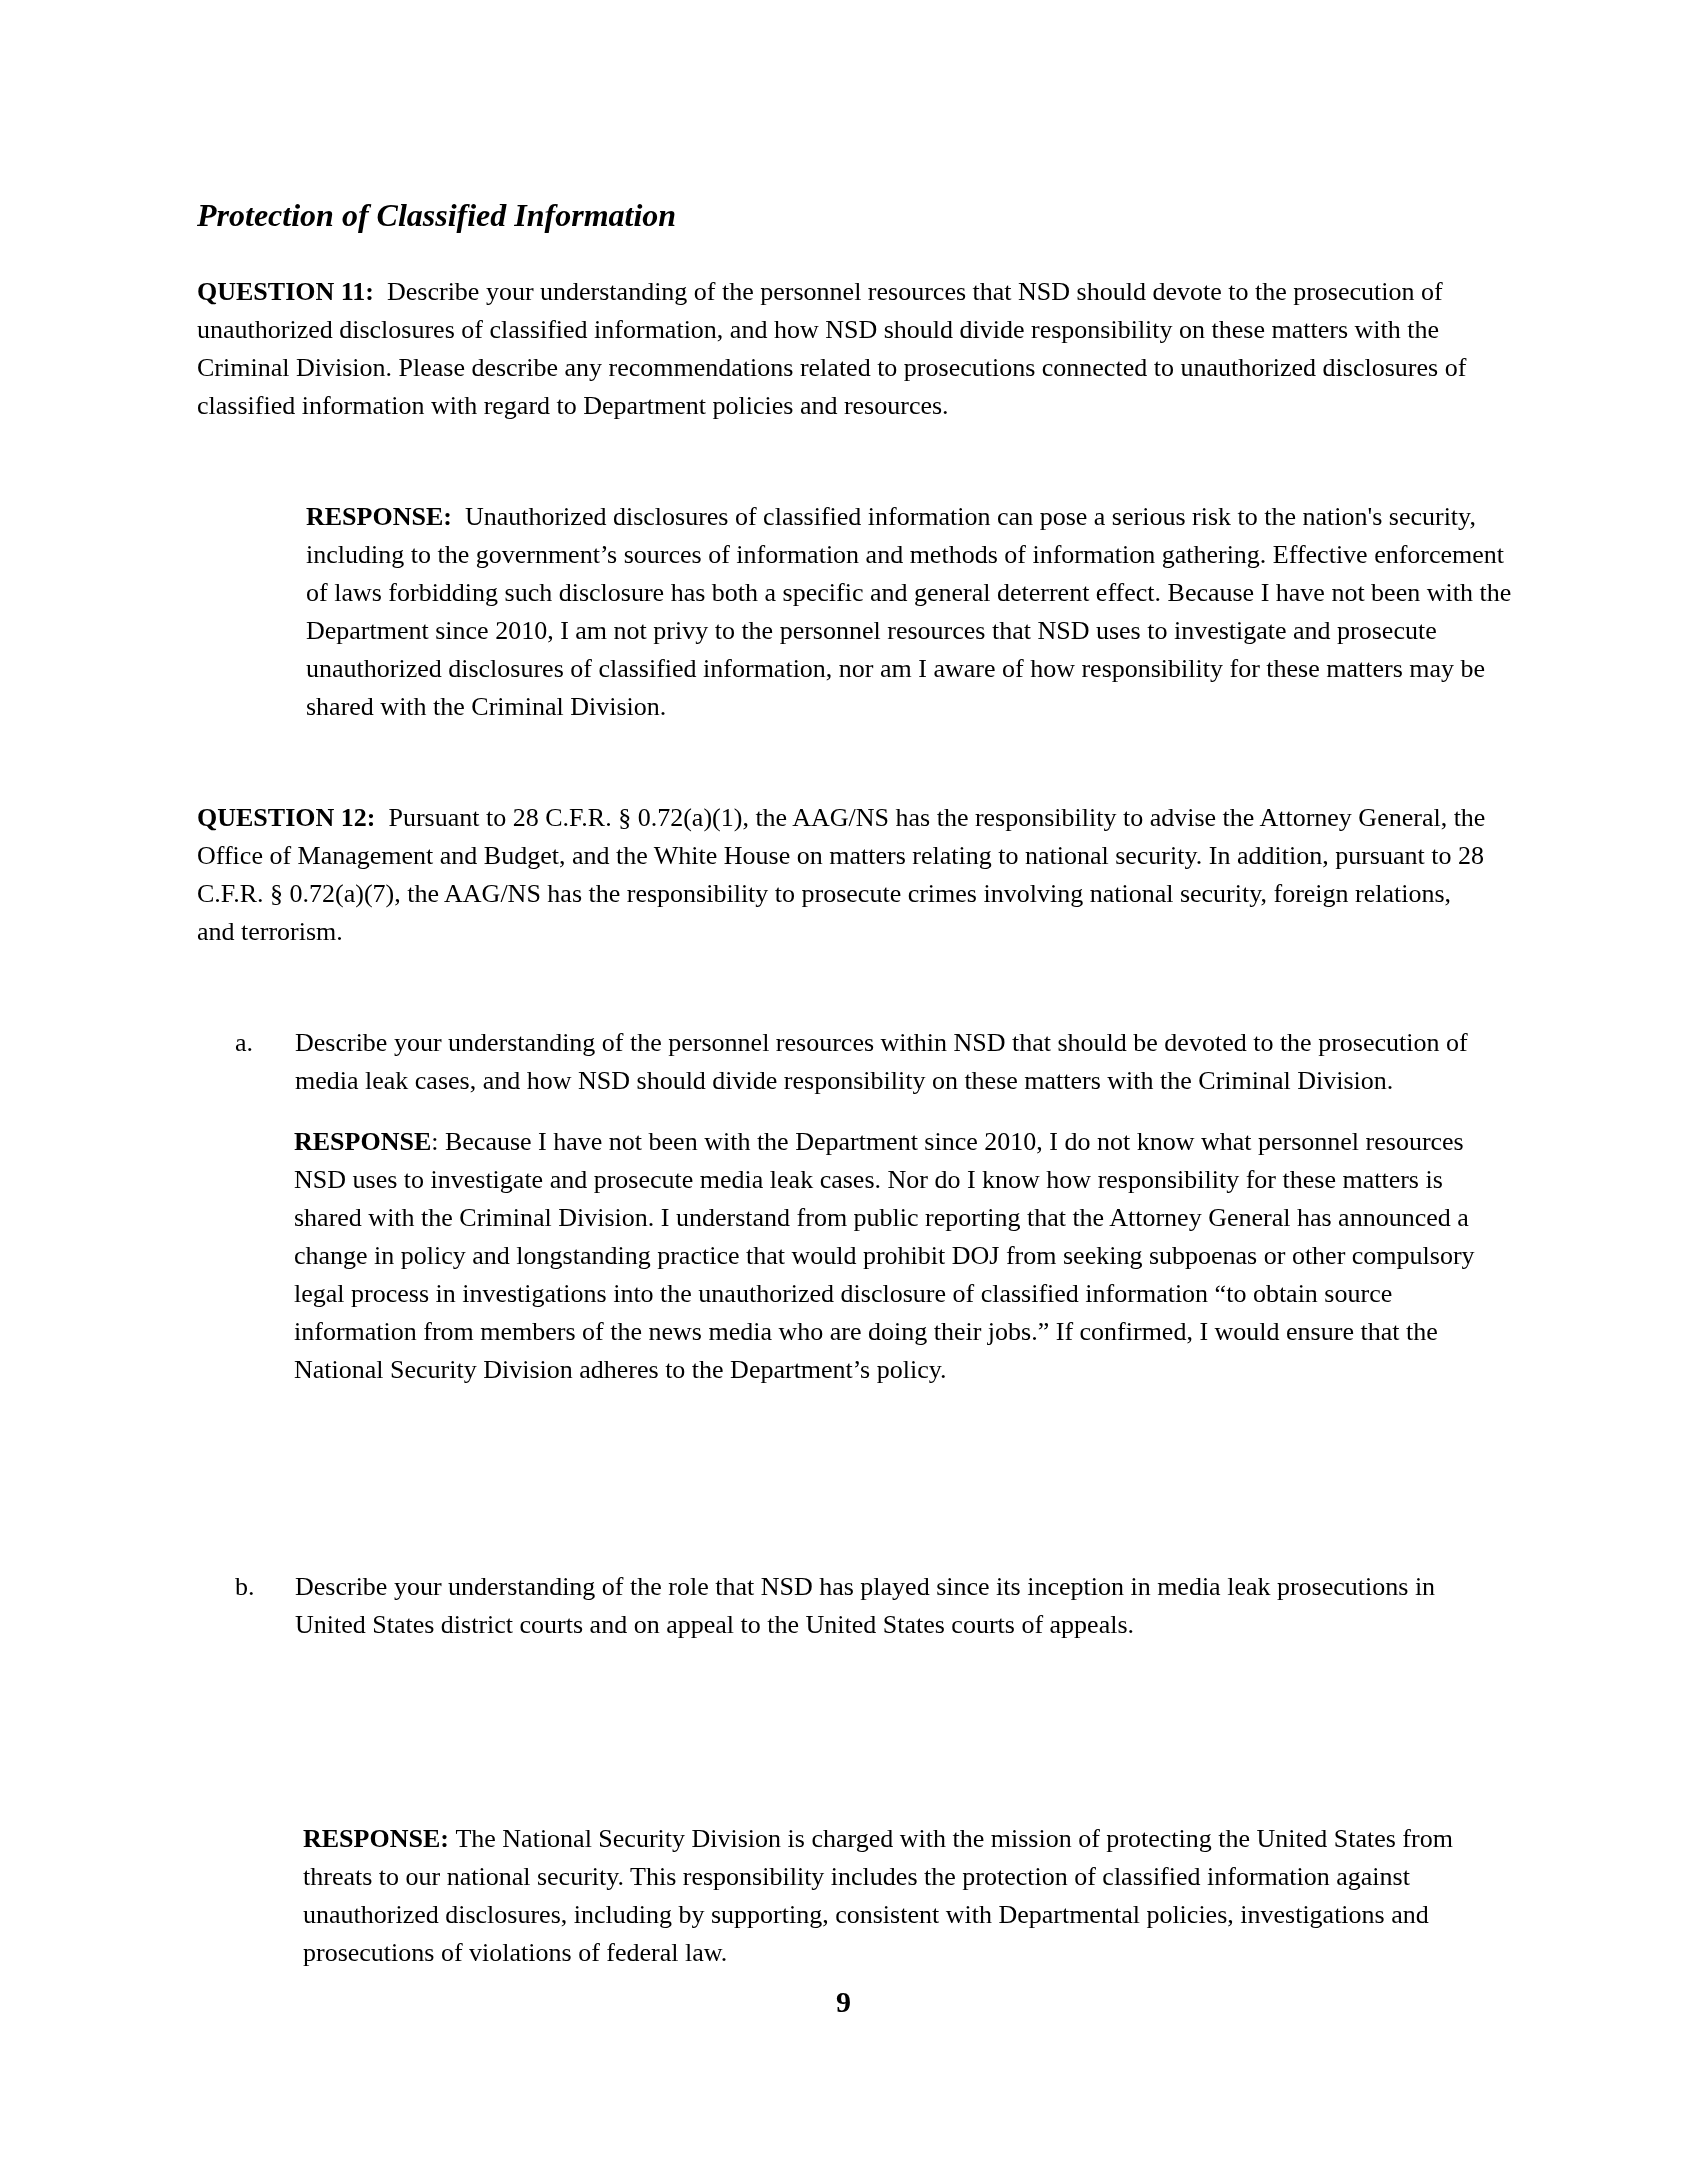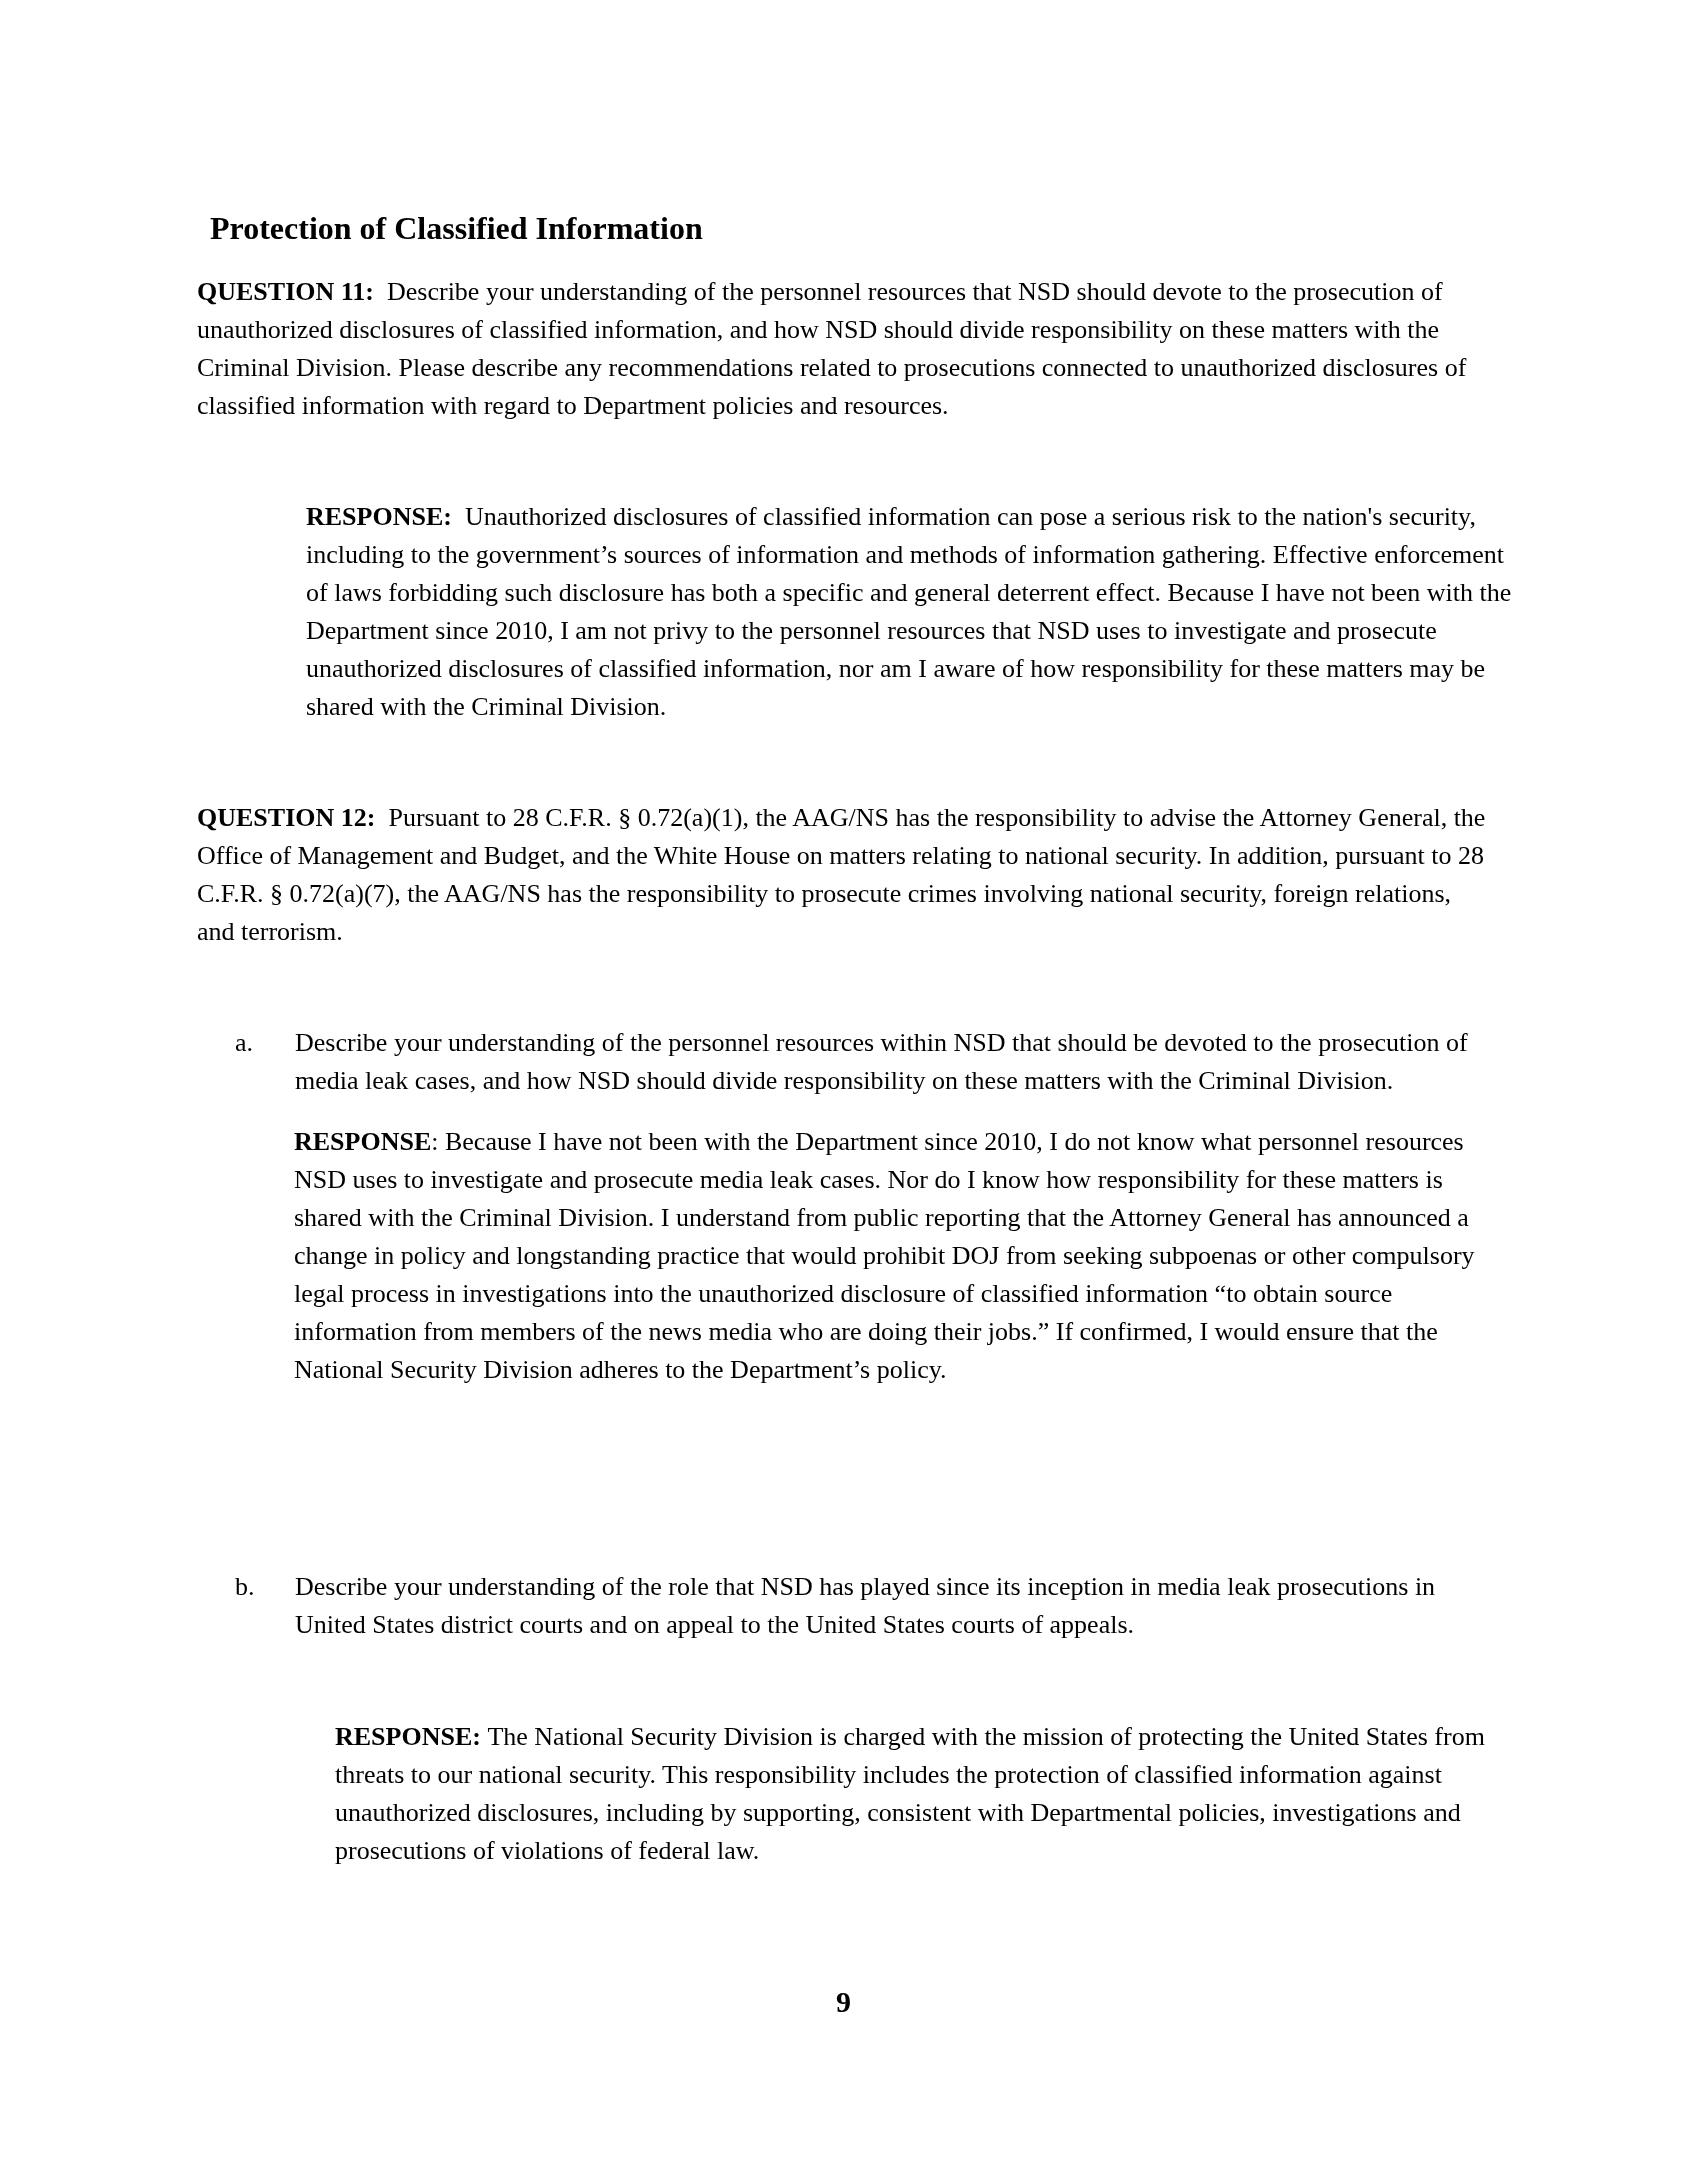--- a/index.html
+++ b/index.html
@@ -27,30 +27,31 @@
     font-size: 26px;
     line-height: 38px;
     margin: 0;
   }
   .heading {
     position: absolute;
     left: 197px;
     top: 197px;
     font-size: 32px;
     font-weight: bold;
-    margin: 13px;
+    font-style: italic;
+    margin: 0;
   }
   .lbl { font-weight: bold; }
   .q11 { left: 197px; top: 273px; width: 1277px; }
   .r11 { left: 306px; top: 498px; width: 1211px; }
   .q12 { left: 197px; top: 799px; width: 1297px; }
   .qa  { left: 235px; top: 1024px; width: 1257px; }
   .ra  { left: 294px; top: 1123px; width: 1204px; }
   .qb  { left: 235px; top: 1568px; width: 1270px; }
-  .rb  { left: 303px; top: 1718px; width: 1191px; margin-left: 32px; }
+  .rb  { left: 303px; top: 1820px; width: 1191px; }
   .item {
     display: flex;
   }
   .item .marker {
     width: 60px;
     flex: 0 0 60px;
   }
   .item .text {
     flex: 1;
   }

